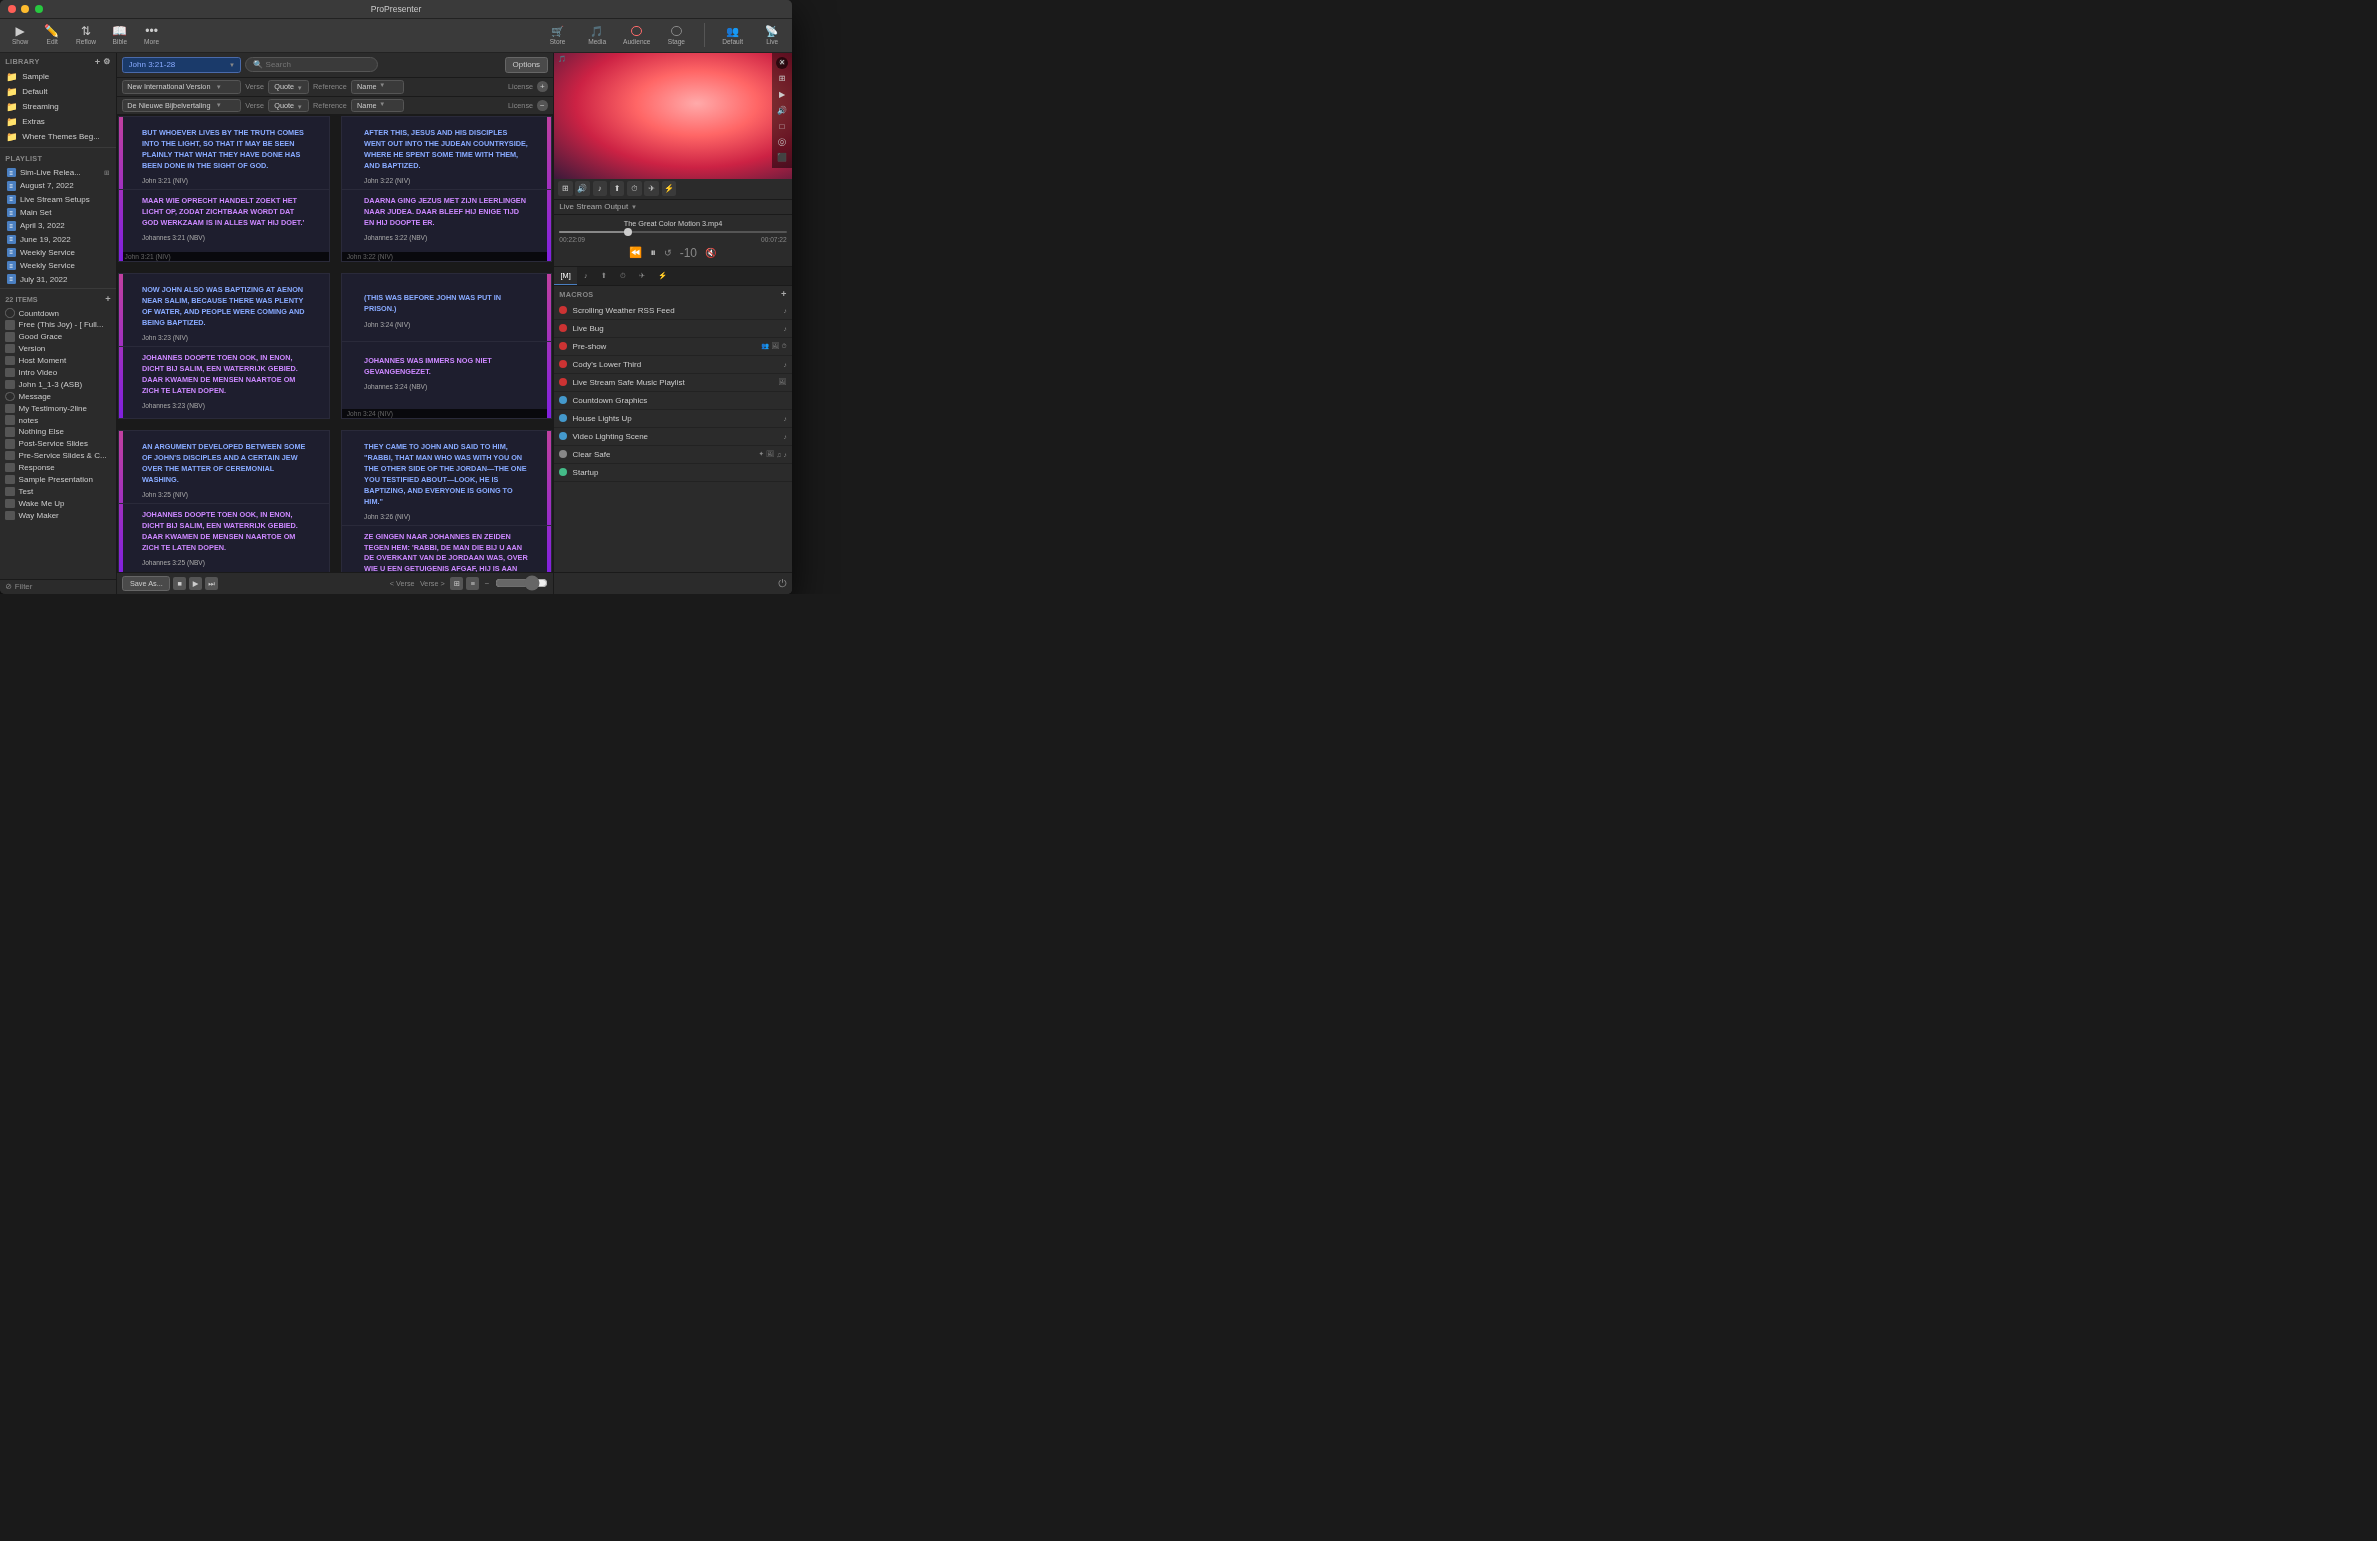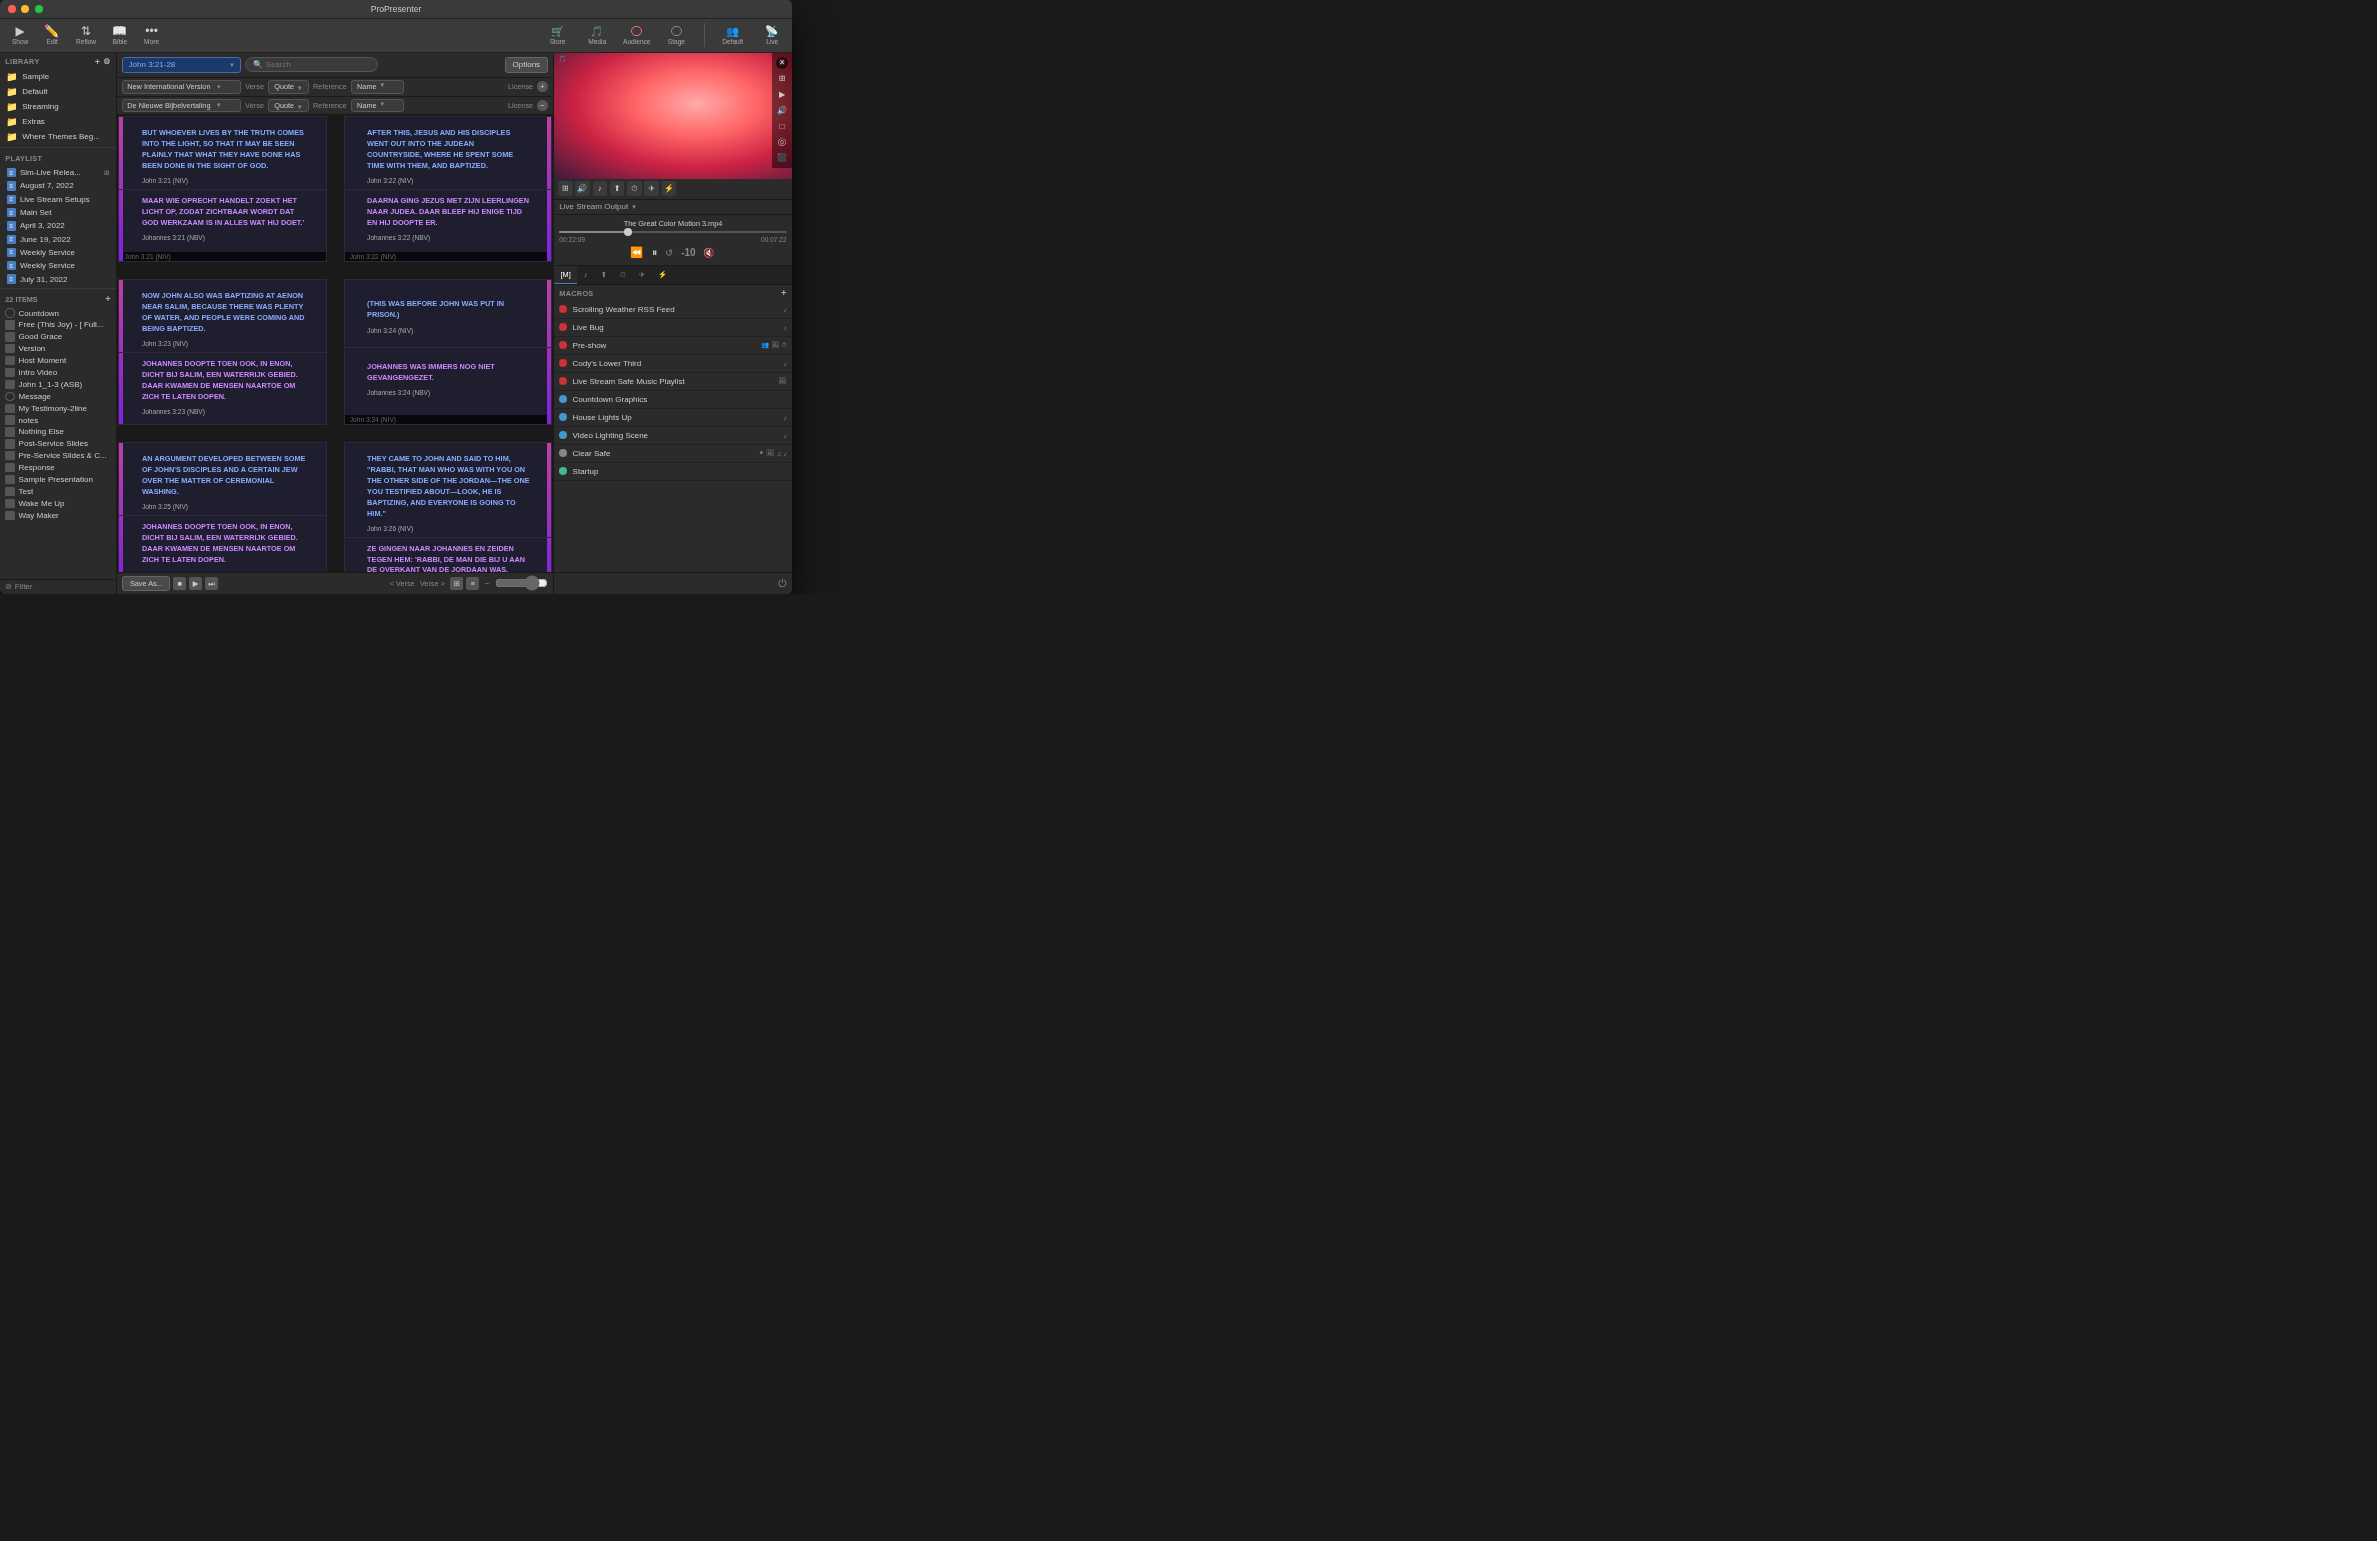--- a/index.html
+++ b/index.html
@@ -357,21 +357,21 @@
       display: flex; align-items: center; justify-content: center;
       font-size: 8px; color: #ccc; cursor: pointer;
     }
 
     
     .verses-grid {
       flex: 1;
       overflow-y: auto;
       display: grid;
       grid-template-columns: 1fr 1fr;
-      gap: 17px;
+      gap: 11px;
       padding: 1.3px;
       background: #1a1a1a;
     }
     .verses-grid::-webkit-scrollbar { width: 5.3px; }
     .verses-grid::-webkit-scrollbar-thumb { background: #555; border-radius: 2.7px; }
     .verse-accent-bar {
       position: absolute;
       left: 0; top: 0; bottom: 0;
       width: 4px;
       background: linear-gradient(to bottom, #c040a0, #8020e0);
@@ -1140,21 +1140,21 @@
           <div class="media-progress-thumb"></div>
         </div>
         <div class="media-times">
           <span>00:22:09</span>
           <span>00:07:22</span>
         </div>
         <div class="media-playback">
           <span style="font-size:10.6px;color:#ccc;cursor:pointer;">⏪</span>
           <span style="font-size:10.6px;color:#ccc;cursor:pointer;">⏸</span>
           <span style="font-size:9.3px;color:#888;cursor:pointer;">↺</span>
-          <span style="font-size:10px;color:#888;cursor:pointer;font-weight:bold;">-10</span>
+          <span style="font-size:12px;color:#888;cursor:pointer;">-10</span>
           <span style="font-size:9.3px;color:#888;cursor:pointer;">🔇</span>
         </div>
       </div>
 
       <div class="macros-tabs">
         <div class="macro-tab active">[M]</div>
         <div class="macro-tab">♪</div>
         <div class="macro-tab">⬆</div>
         <div class="macro-tab">⏱</div>
         <div class="macro-tab">✈</div>

